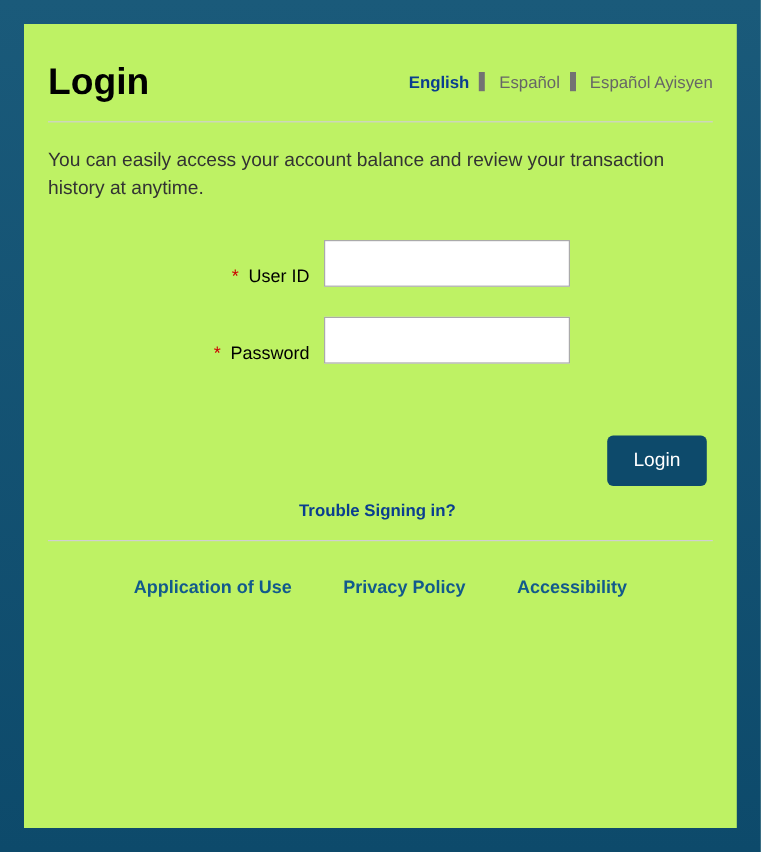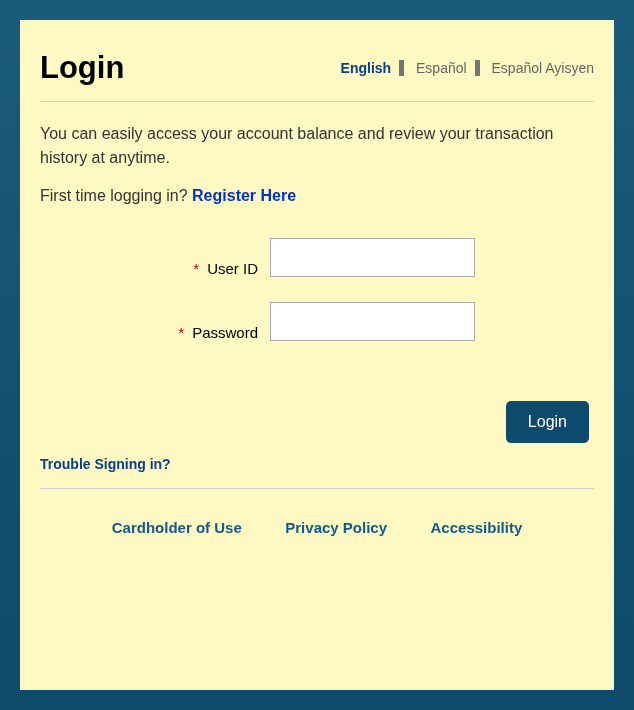--- a/index.html
+++ b/index.html
@@ -8,21 +8,21 @@
       padding: 0;
     }
     body {
       font-family: Arial, Helvetica, sans-serif;
       background: linear-gradient(to bottom, #1a5a7a 0%, #0d4a6b 100%);
       width: 634px;
       height: 710px;
       padding: 20px;
     }
     .card {
-      background: #fef9c3;
+      background: #bef264;
       width: 100%;
       height: 100%;
       padding: 20px 20px 30px 20px;
       position: relative;
     }
     .header-row {
       display: flex;
       justify-content: space-between;
       align-items: center;
       padding: 10px 0 15px 0;
@@ -109,21 +109,21 @@
     .login-btn {
       background: #0d4a6b;
       color: #fff;
       border: none;
       border-radius: 5px;
       padding: 12px 22px;
       font-size: 16px;
       cursor: pointer;
     }
     .trouble-row {
-      text-align: left;
+      text-align: center;
       margin-top: 12px;
       padding-right: 5px;
     }
     .trouble-link {
       color: #0a3e8f;
       font-weight: bold;
       font-size: 14px;
       cursor: pointer;
       text-decoration: none;
     }
@@ -153,23 +153,20 @@
     <h1 class="title">Login</h1>
     <div class="lang-row">
       <span class="lang-item active">English</span>
       <span class="lang-item">Español</span>
       <span class="lang-item">Español Ayisyen</span>
     </div>
   </div>
 
   <div class="intro">
     <p>You can easily access your account balance and review your transaction history at anytime.</p>
-    <p>
-      <span>First time logging in? </span><a class="link-blue">Register Here</a>
-    </p>
   </div>
 
   <div class="form-area">
     <div class="form-row">
       <div class="form-label-wrap">
         <span class="required">*</span>
         <span>User ID</span>
       </div>
       <input type="text" class="form-input" value="" style="">
     </div>
@@ -183,18 +180,18 @@
 
     <div class="login-btn-row">
       <button class="login-btn">Login</button>
     </div>
     <div class="trouble-row">
       <a class="trouble-link">Trouble Signing in?</a>
     </div>
   </div>
 
   <div class="footer">
-    <a class="footer-link">Cardholder of Use</a>
+    <a class="footer-link">Application of Use</a>
     <a class="footer-link">Privacy Policy</a>
     <a class="footer-link">Accessibility</a>
   </div>
 
 </div>
 
 </body></html>

